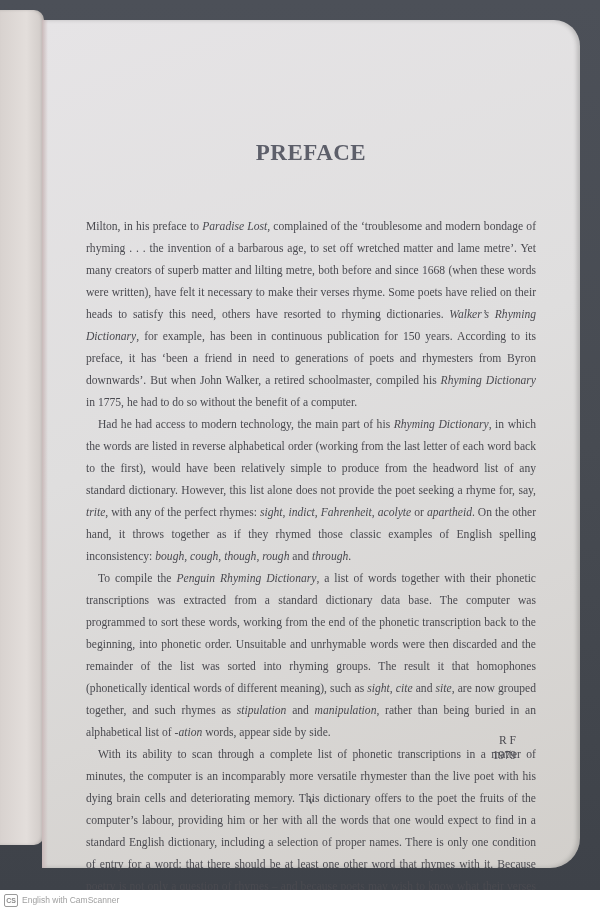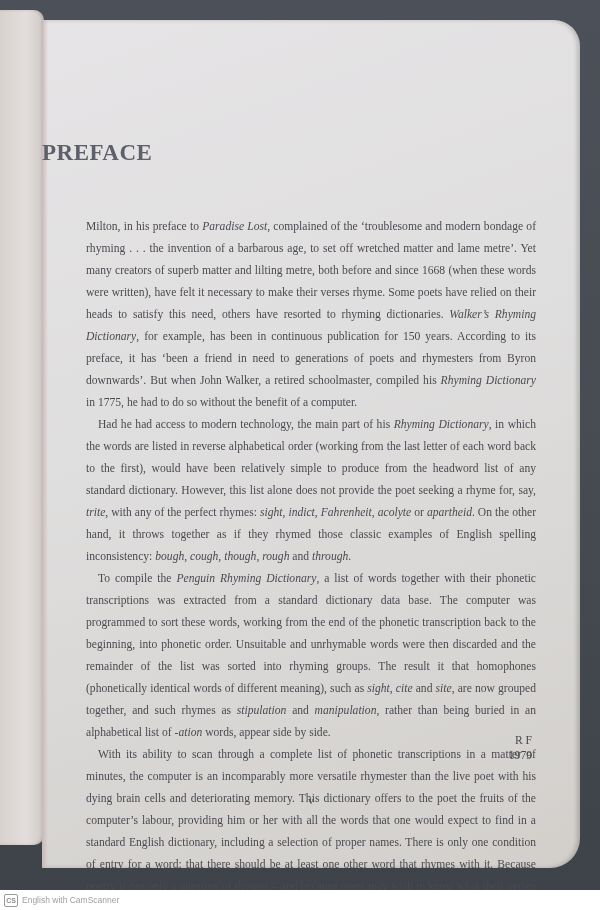--- a/index.html
+++ b/index.html
@@ -23,35 +23,35 @@
       background: linear-gradient(160deg, #e6e4e6 0%, #dfdede 45%, #d2cfcb 100%);
       border-radius: 2px 26px 30px 2px;
       box-shadow: -3px 0 4px rgba(0,0,0,0.18) inset;
     }
     .page-gutter {
       position: absolute; left: 0; top: 0; width: 6px; height: 100%;
       background: linear-gradient(90deg, #c9b9b9, rgba(220,215,215,0));
     }
     .title {
       position: absolute; left: 0; width: 100%; top: 120px;
-      text-align: left;
+      text-align: center;
       font-size: 23px; font-weight: bold; letter-spacing: 0.5px;
       color: #5d5f6a;
     }
     .body-text {
       position: absolute; left: 44px; top: 196px; width: 450px;
       font-size: 11.6px; line-height: 22px;
       color: #4a4a50;
       text-align: justify;
     }
     .body-text p { margin: 0; text-indent: 12px; }
     .body-text p.first { text-indent: 0; }
     .body-text i { font-style: italic; }
     .signature {
-      position: absolute; right: 48px; top: 713px;
+      position: absolute; right: 64px; top: 713px;
       text-align: right; font-size: 11.6px; line-height: 15px; color: #4a4a50;
     }
     .page-number {
       position: absolute; left: 0; width: 100%; top: 774px;
       text-align: center; font-size: 11px; color: #4a4a50;
     }
     .footer {
       position: absolute; left: 0; top: 890px; width: 600px; height: 20px;
       background: #ffffff; display: flex; align-items: center;
       font-family: "Liberation Sans", sans-serif;

